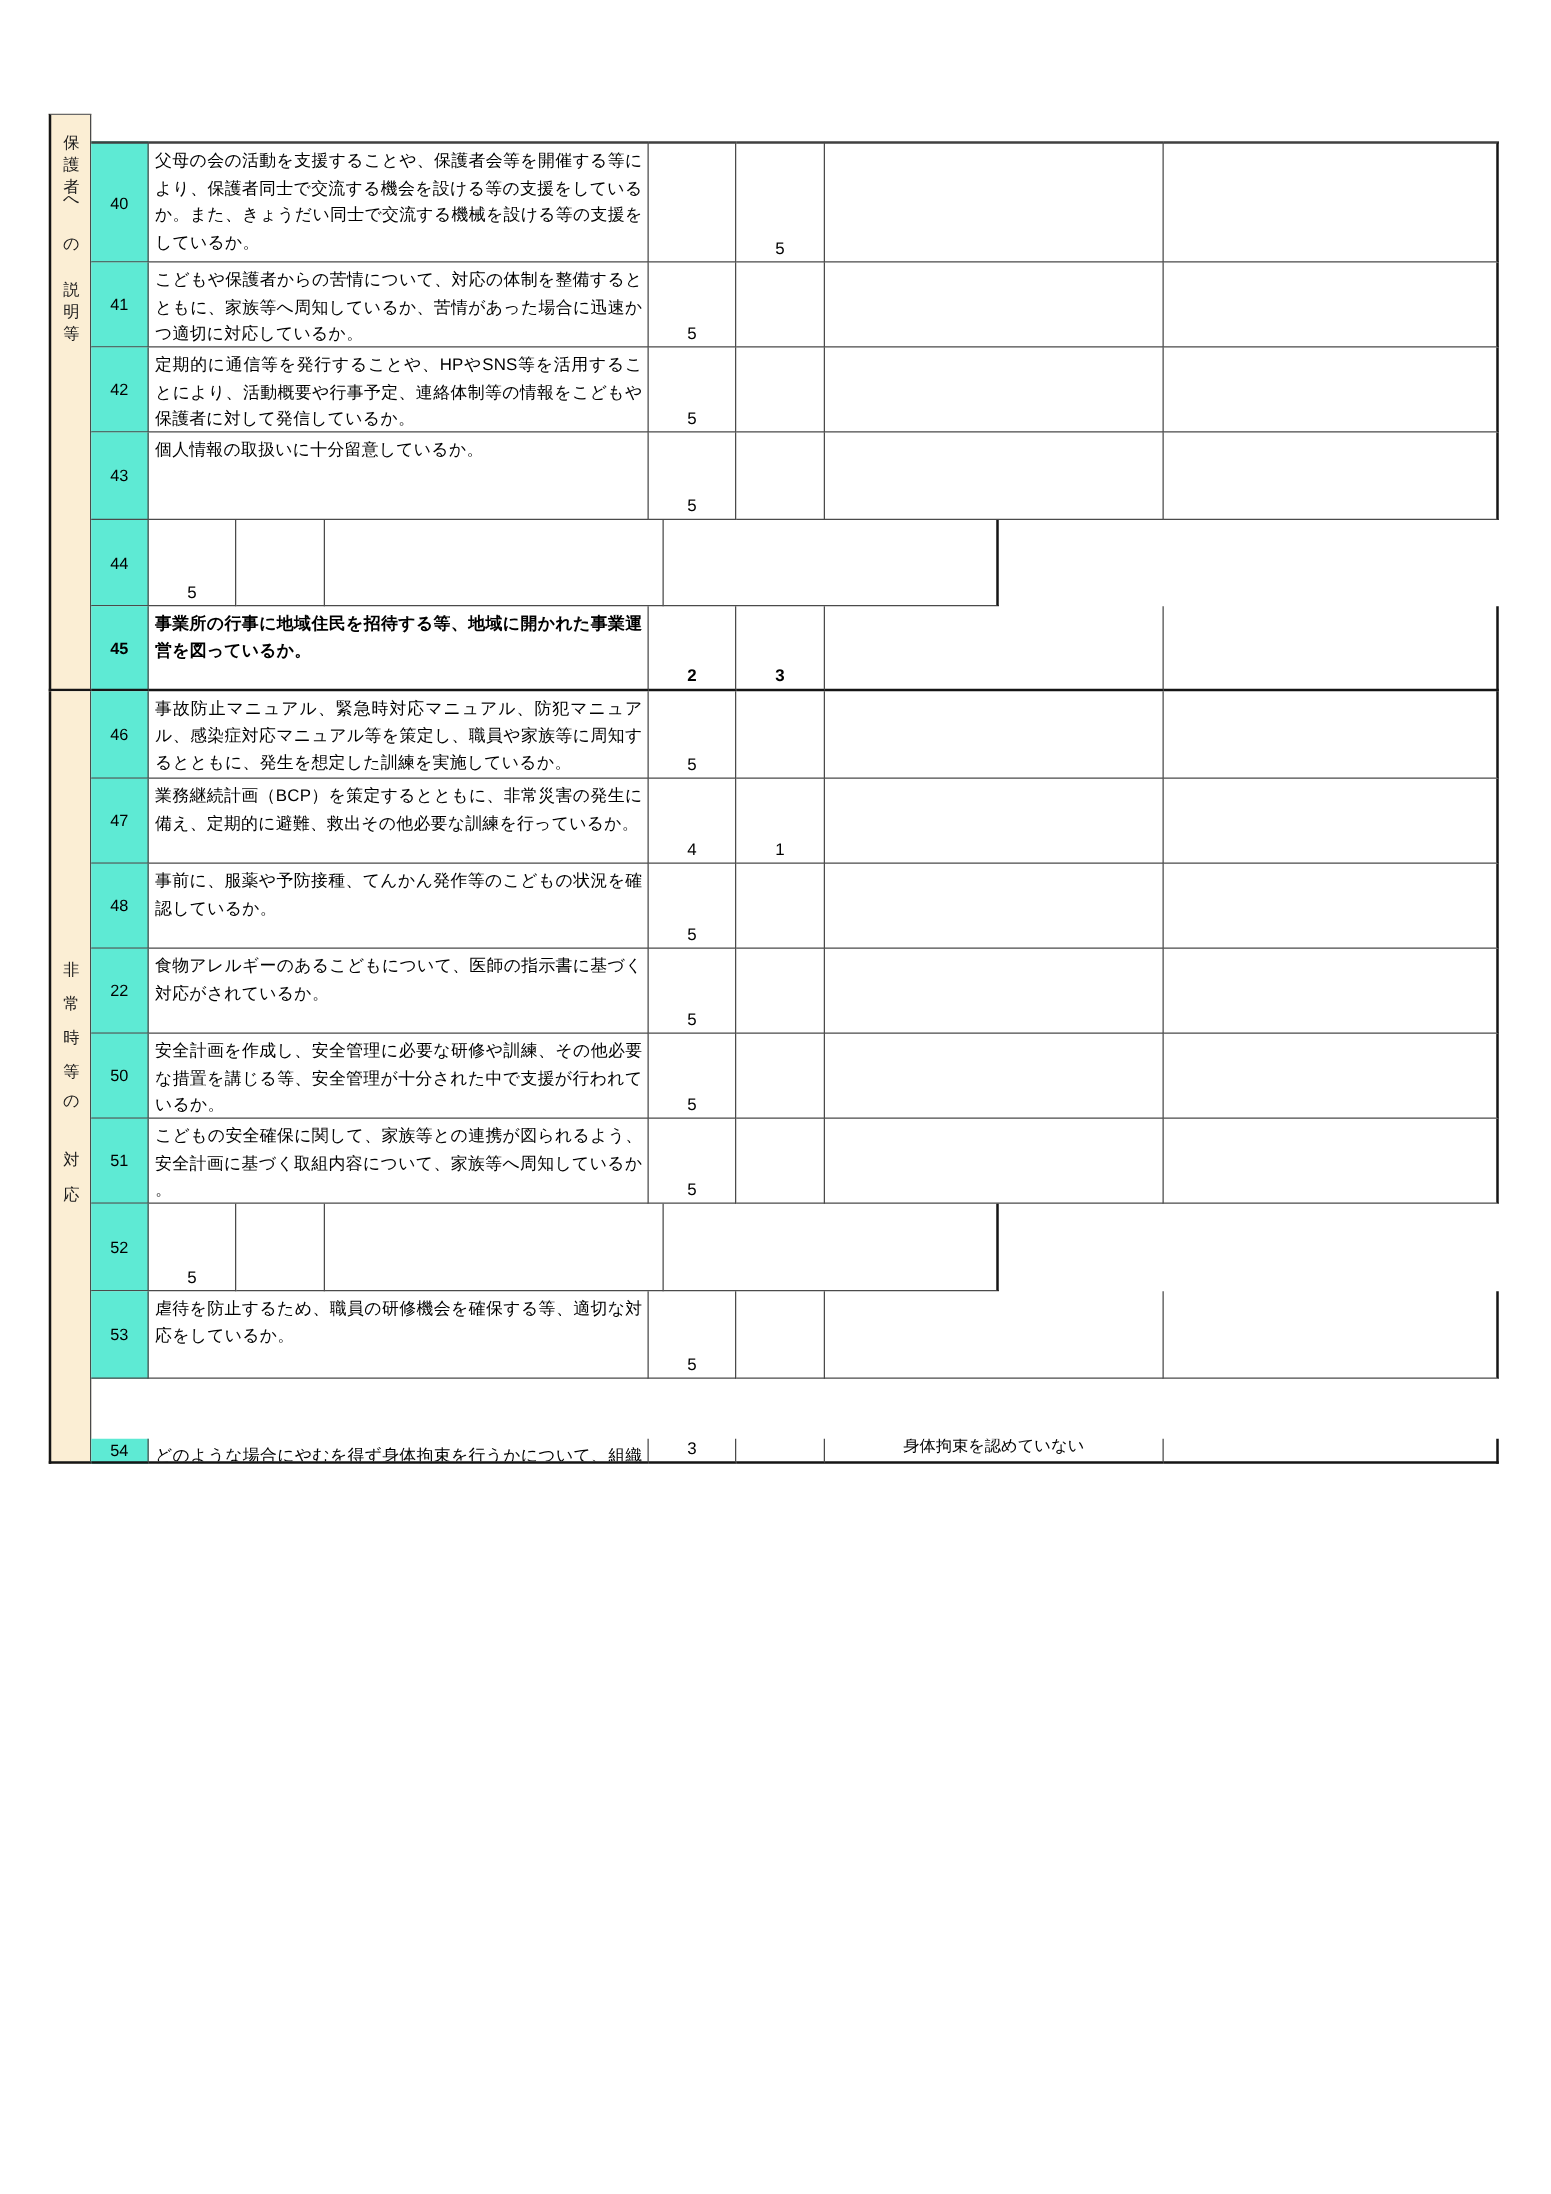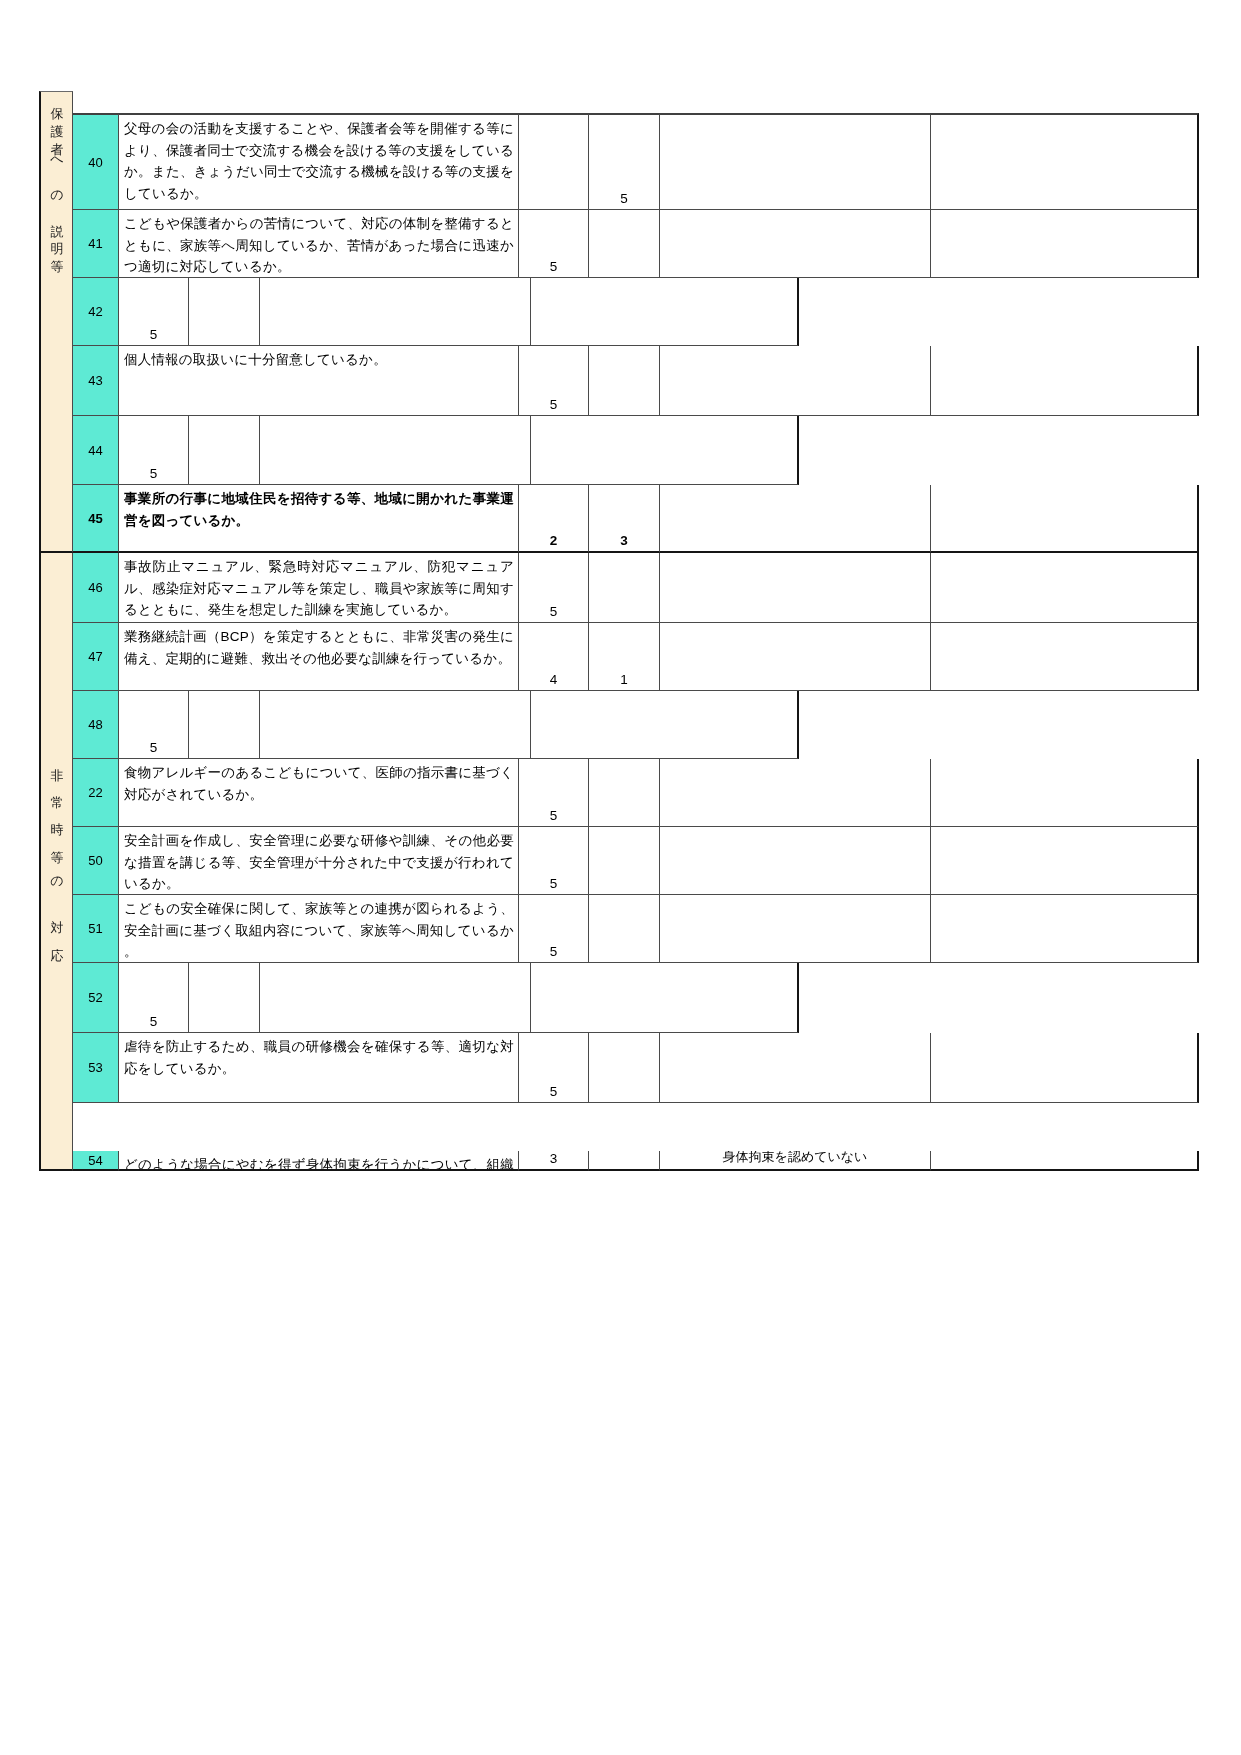--- a/index.html
+++ b/index.html
@@ -88,20 +88,21 @@
           <div class="c num">41</div>
           <div class="c q">こどもや保護者からの苦情について、対応の体制を整備するとともに、家族等へ周知しているか、苦情があった場合に迅速かつ適切に対応しているか。</div>
           <div class="c s">5</div>
           <div class="c s s2"></div>
           <div class="c note"></div>
           <div class="c rem"></div>
         </div>
 
         <div class="row" style="height:68px">
           <div class="c num">42</div>
+          <div class="c q">定期的に通信等を発行することや、HPやSNS等を活用することにより、活動概要や行事予定、連絡体制等の情報をこどもや保護者に対して発信しているか。</div>
           <div class="c s">5</div>
           <div class="c s s2"></div>
           <div class="c note"></div>
           <div class="c rem"></div>
         </div>
 
         <div class="row" style="height:70px">
           <div class="c num">43</div>
           <div class="c q">個人情報の取扱いに十分留意しているか。</div>
           <div class="c s">5</div>
@@ -140,20 +141,21 @@
           <div class="c num">47</div>
           <div class="c q">業務継続計画（BCP）を策定するとともに、非常災害の発生に備え、定期的に避難、救出その他必要な訓練を行っているか。</div>
           <div class="c s">4</div>
           <div class="c s s2">1</div>
           <div class="c note"></div>
           <div class="c rem"></div>
         </div>
 
         <div class="row" style="height:68px">
           <div class="c num">48</div>
+          <div class="c q">事前に、服薬や予防接種、てんかん発作等のこどもの状況を確認しているか。</div>
           <div class="c s">5</div>
           <div class="c s s2"></div>
           <div class="c note"></div>
           <div class="c rem"></div>
         </div>
 
         <div class="row" style="height:68px">
           <div class="c num">22</div>
           <div class="c q">食物アレルギーのあるこどもについて、医師の指示書に基づく対応がされているか。</div>
           <div class="c s">5</div>

